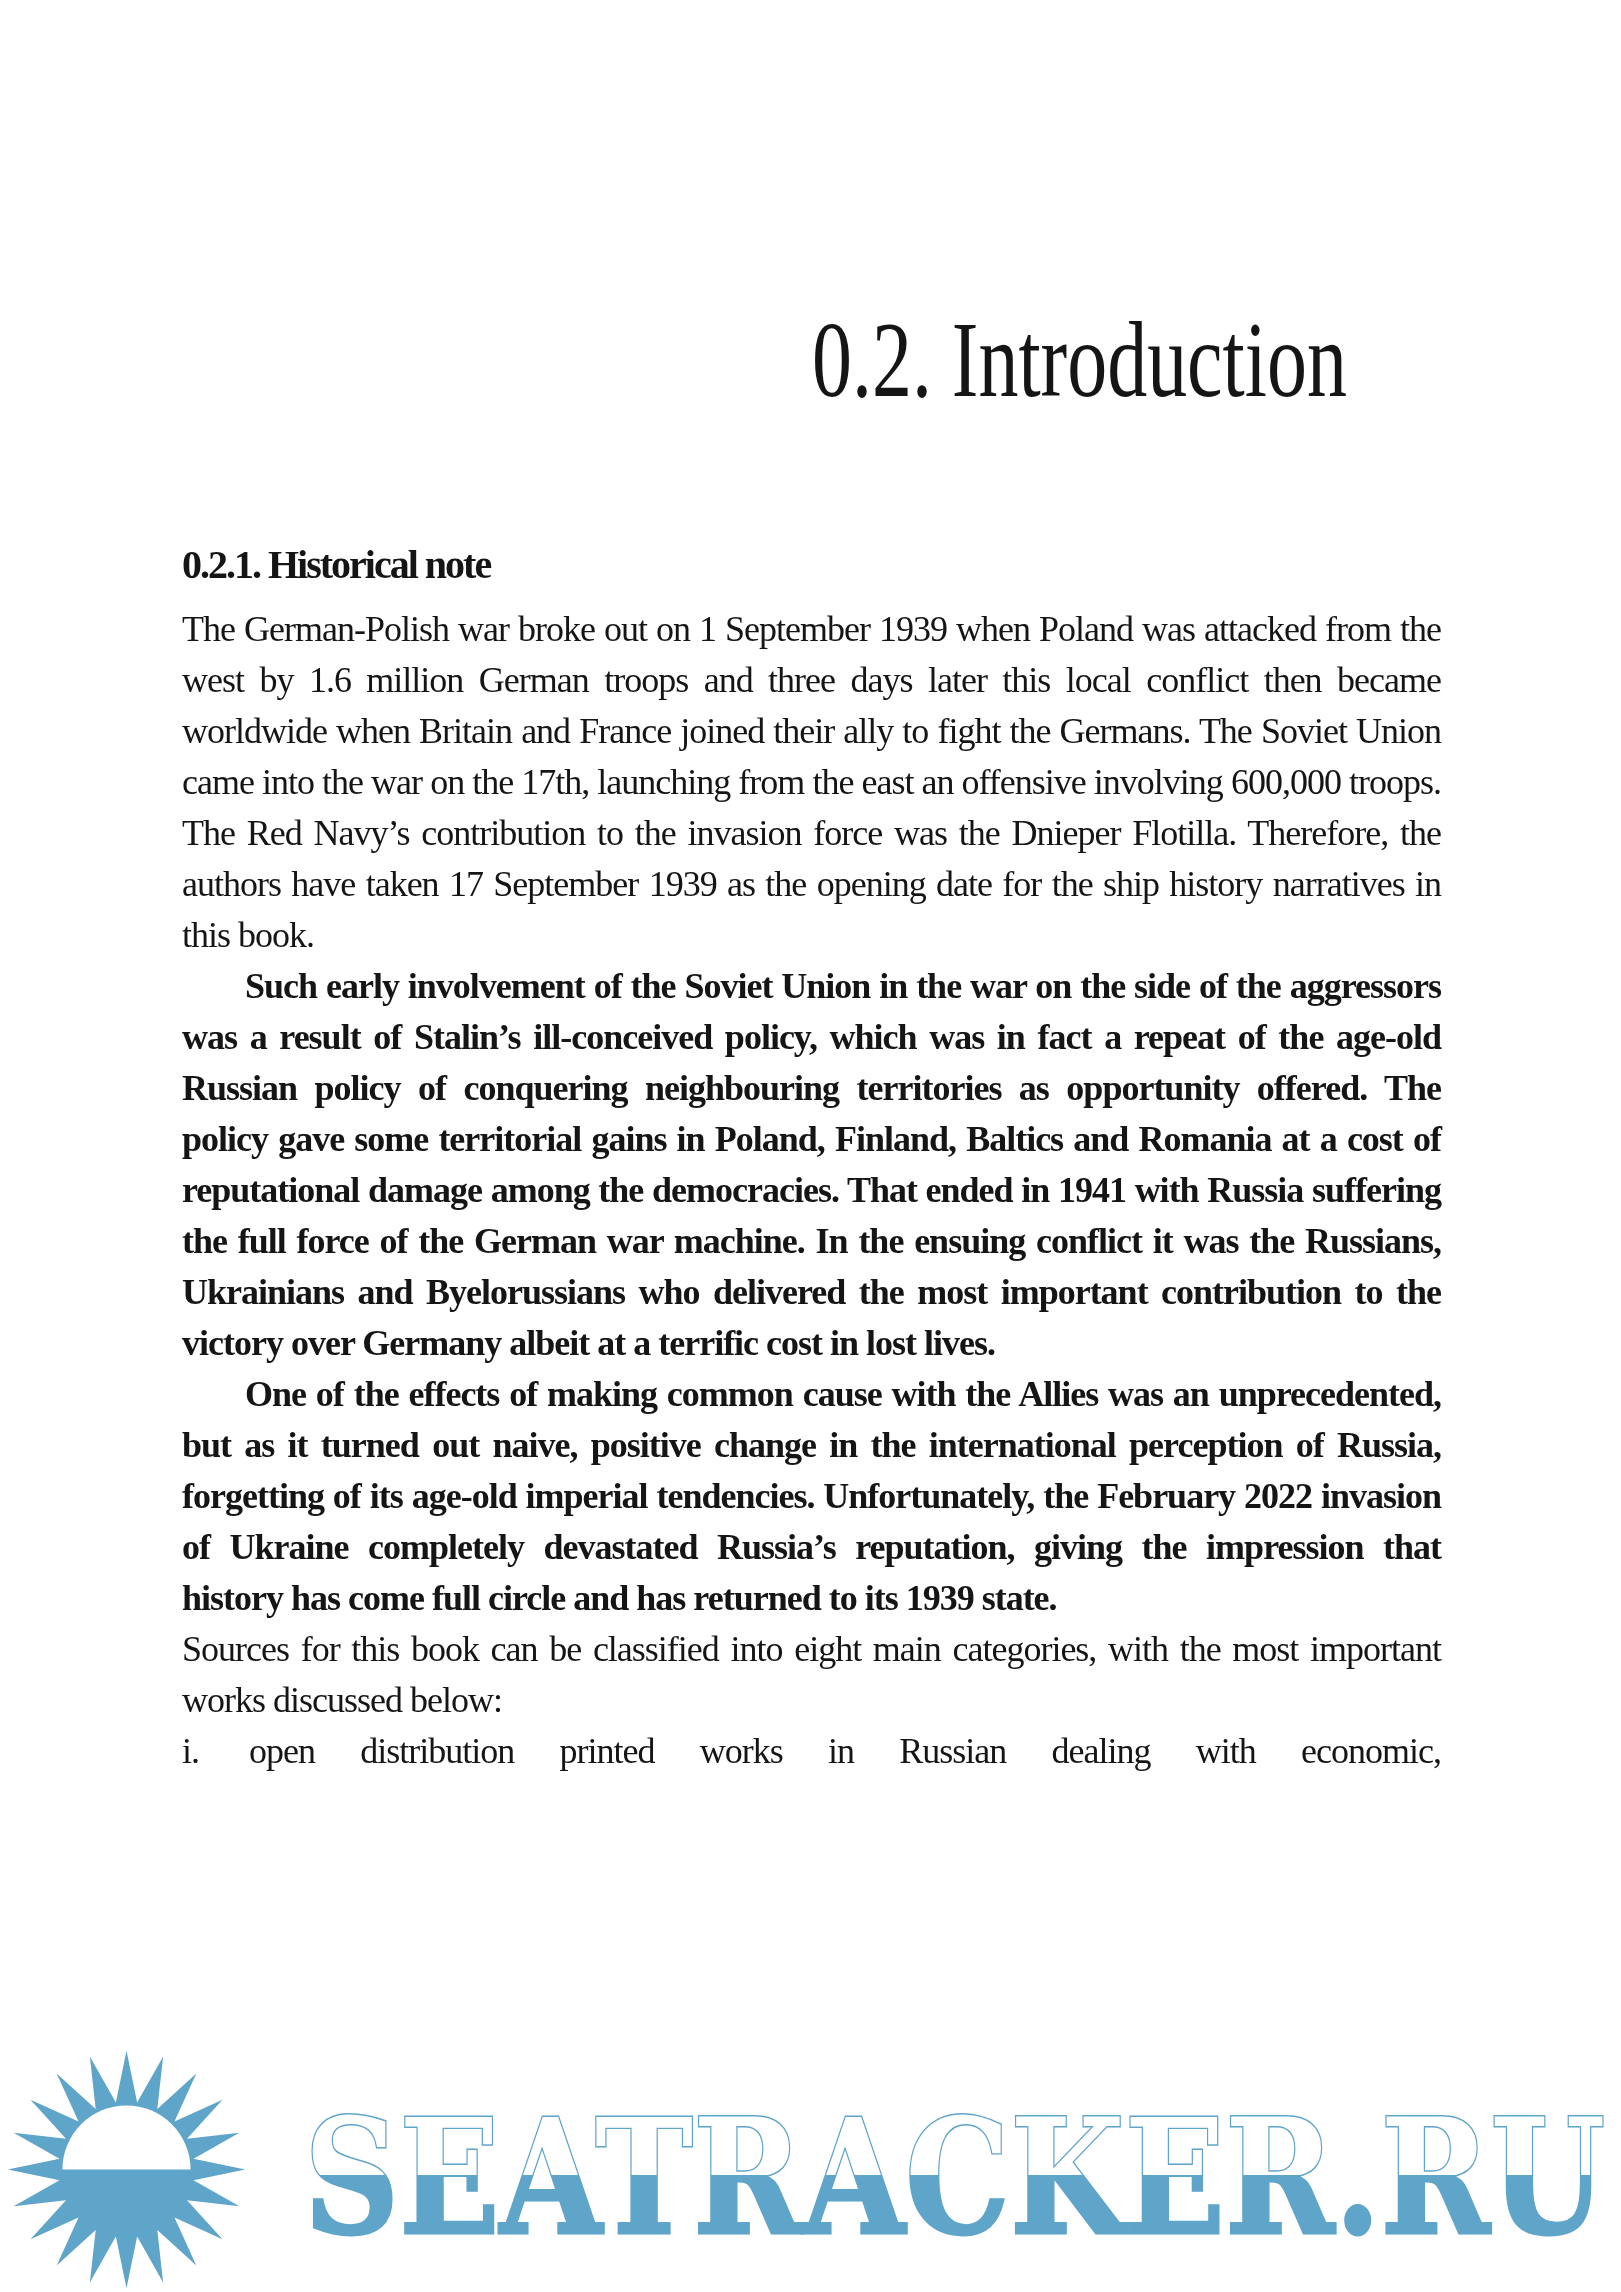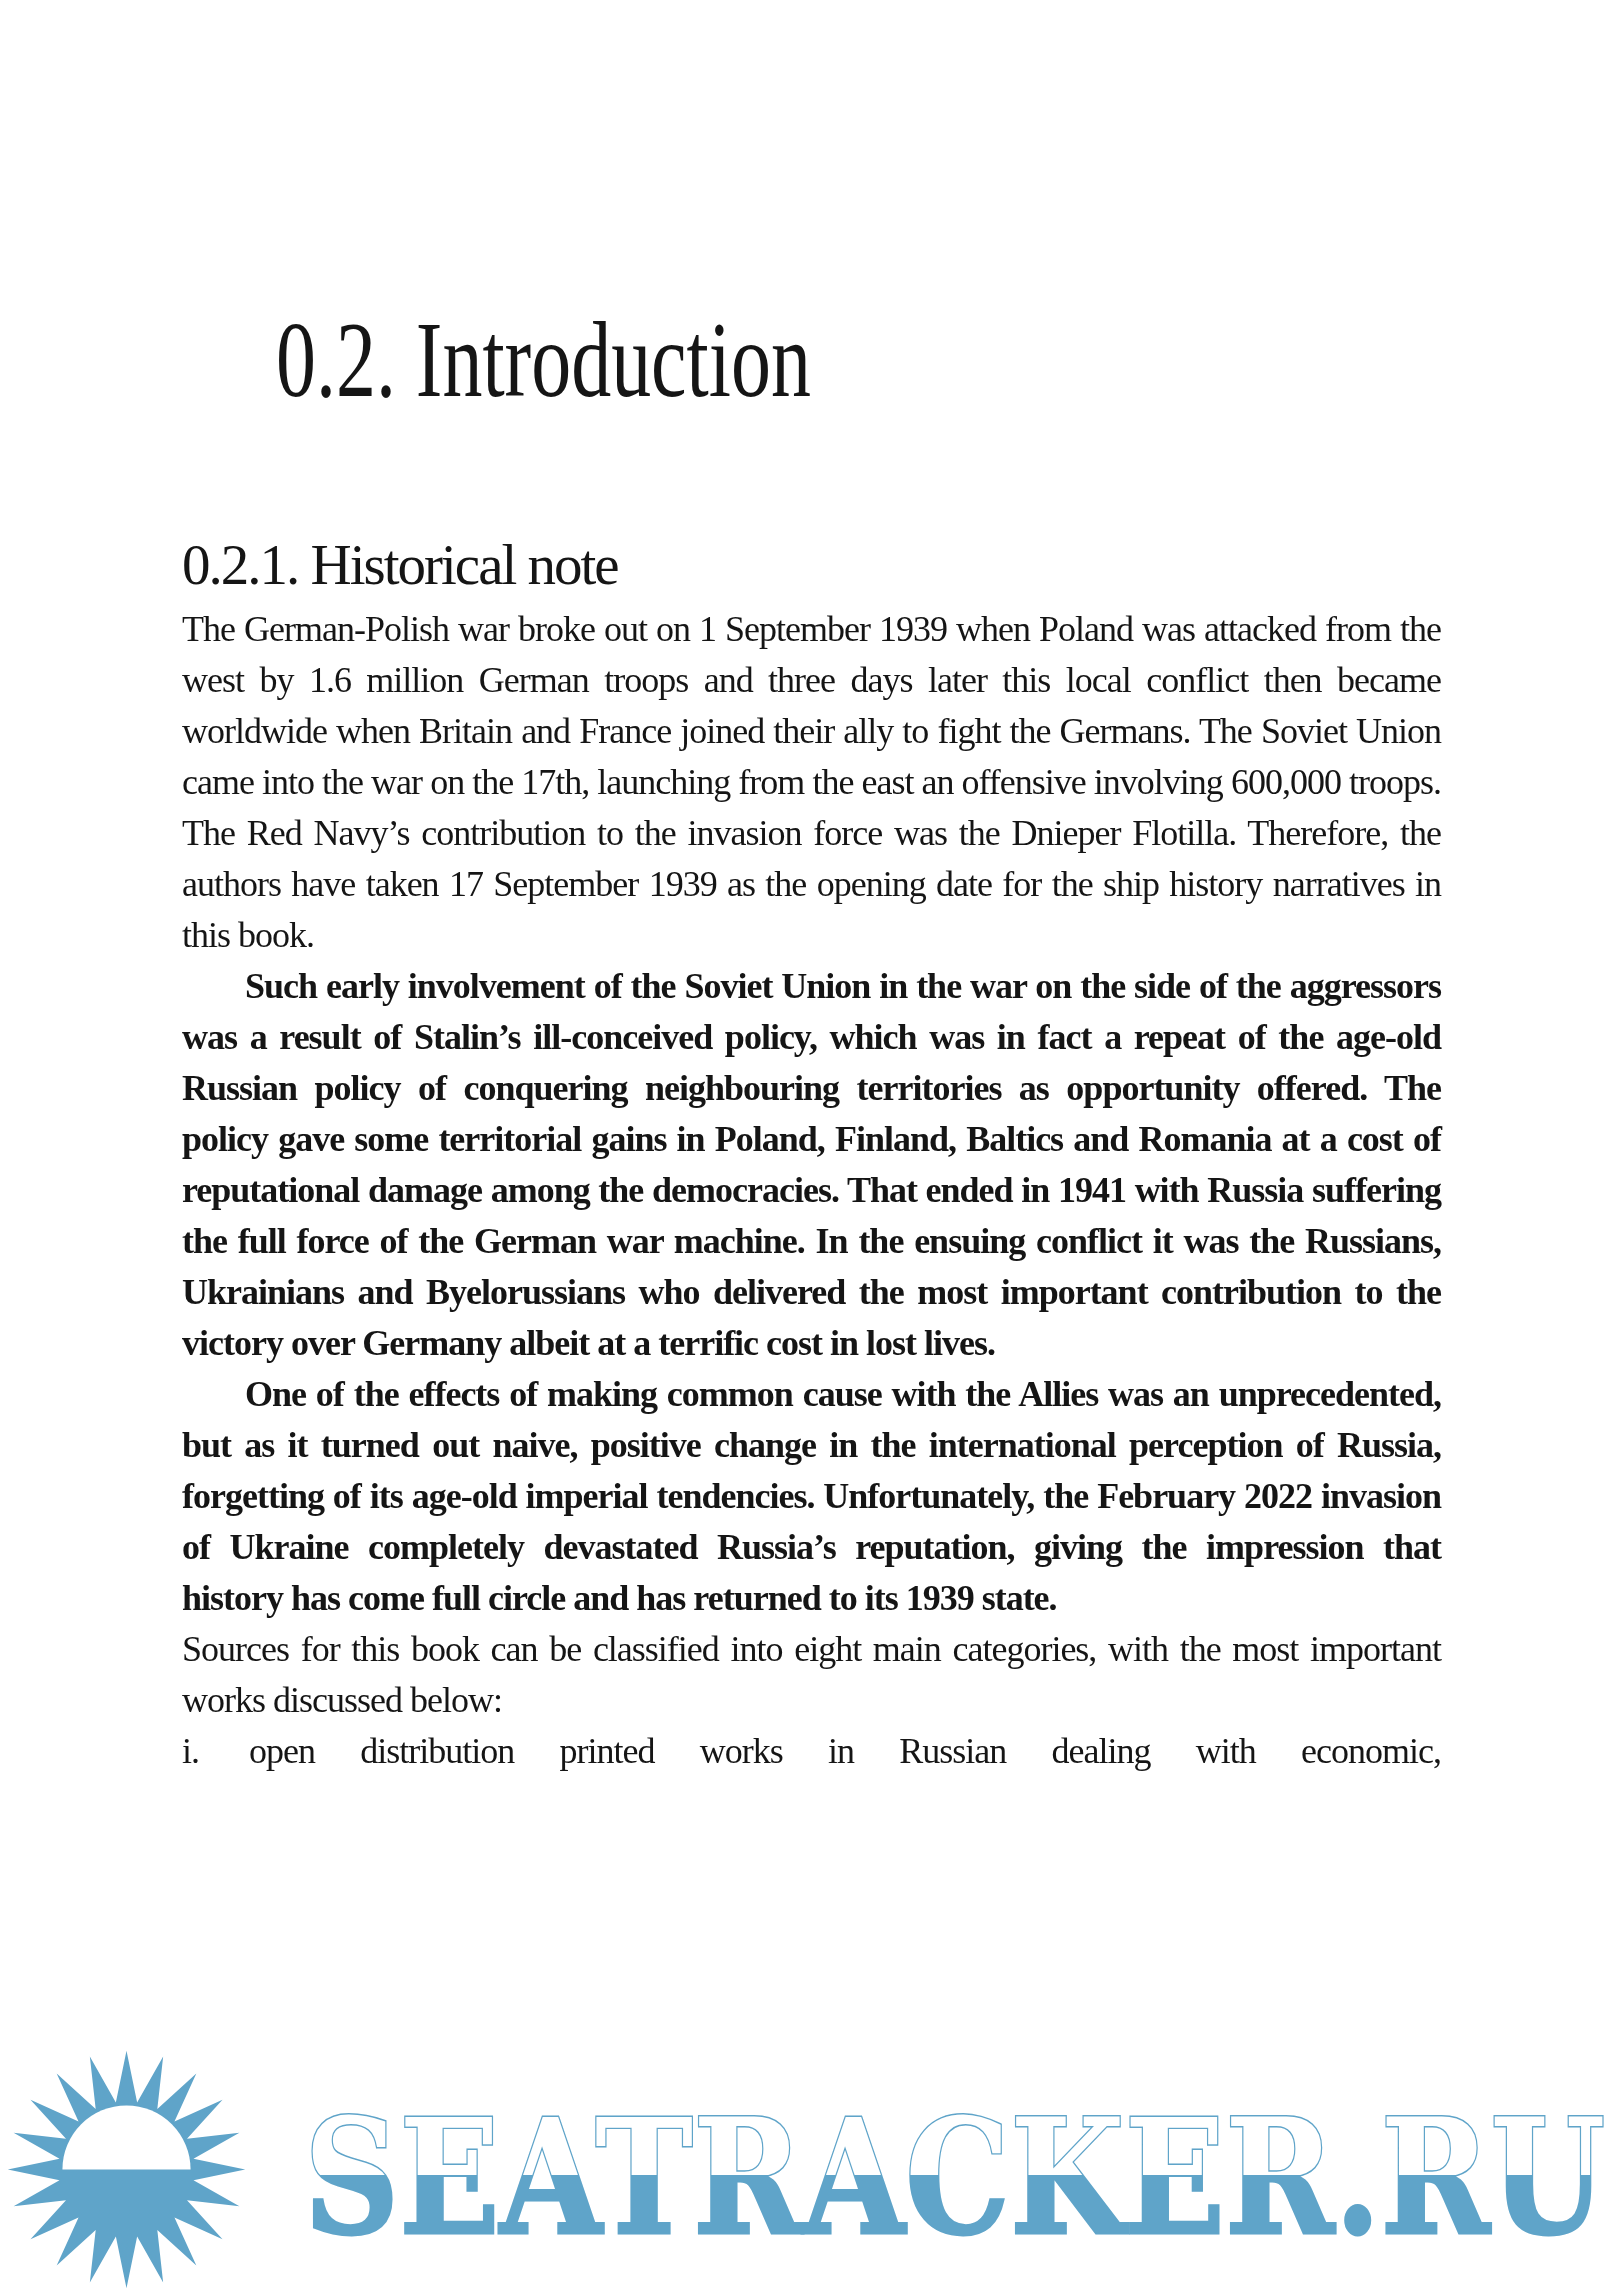--- a/index.html
+++ b/index.html
@@ -18,36 +18,36 @@
   .content {
     position: absolute;
     left: 182px;
     top: 0;
     width: 1259px;
   }
 
   .doc-title {
     margin: 0;
     padding-top: 306px;
-    text-align: left;
+    text-align: right;
     font-weight: 400;
   }
   .doc-title .squeeze {
     display: inline-block;
     font-size: 108px;
     line-height: 108px;
     transform: scaleX(0.74);
     transform-origin: 50% 50%;
     white-space: nowrap;
   }
 
   .heading {
-    font-size: 57px;
+    font-size: 40px;
     line-height: 59px;
-    font-weight: 400;
+    font-weight: 700;
     letter-spacing: -2px;
     margin: 0;
   }
   .h1 { margin-top: 121px; margin-bottom: 9.8px; }
   .h2 { margin-top: 29px;  margin-bottom: 2px;  }
 
   p.body {
     margin: 0;
     font-size: 36px;
     line-height: 51px;

